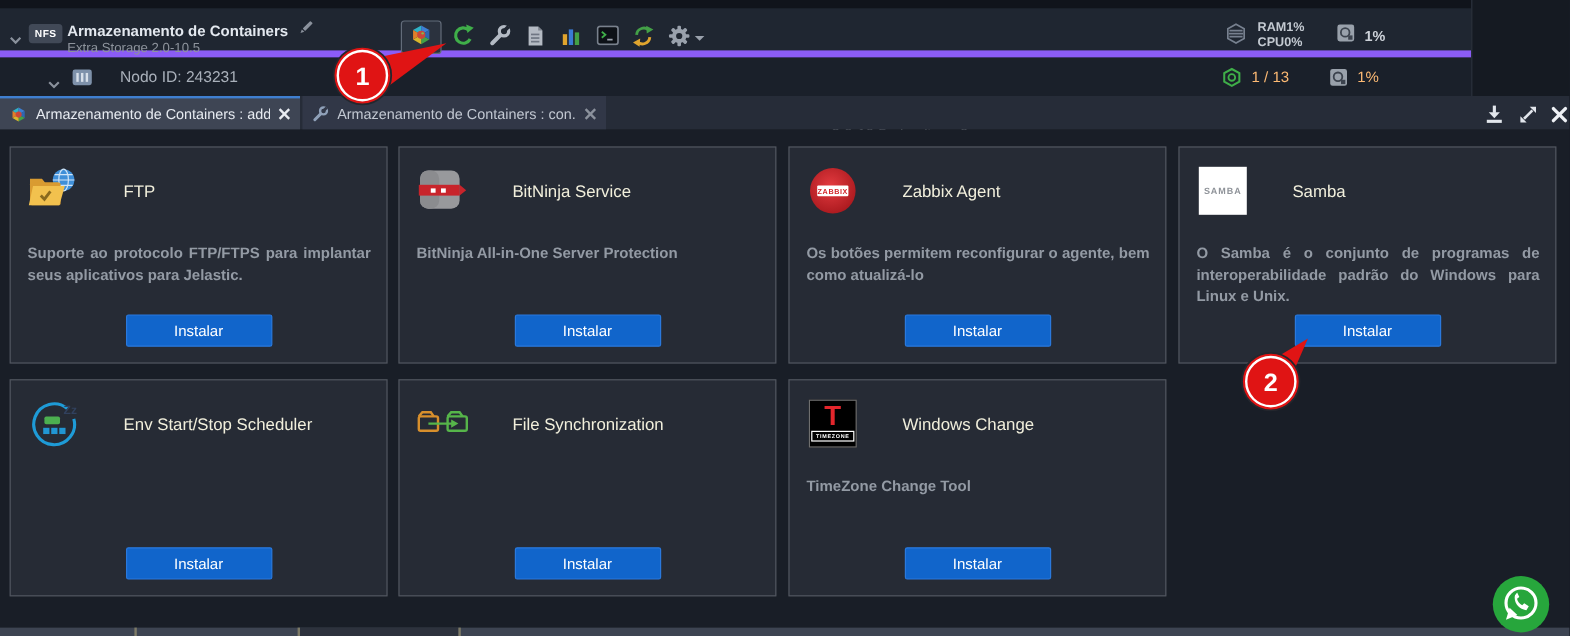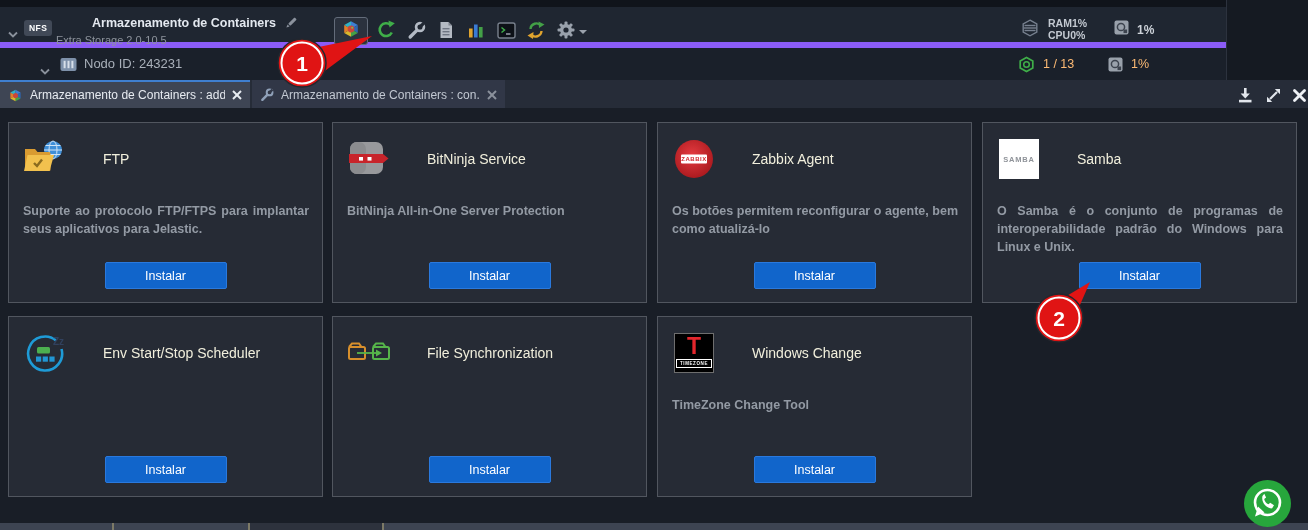--- a/index.html
+++ b/index.html
@@ -83,21 +83,21 @@
 
 <div class="abs top-strip"></div>
 
 <div class="abs env-row">
   <span class="abs" style="left:8px;top:17px;">
     <svg width="10" height="7" viewBox="0 0 10 7">
         <polyline points="1,1.5 5,5.5 9,1.5" fill="none" stroke="#8a919c" stroke-width="1.8"></polyline>
       </svg>
   </span>
   <span class="abs nfs-badge" style="left:24px;top:13px;">NFS</span>
-  <div class="abs" style="left:56px;top:9px;display:flex;gap:8px;margin-left:36px;">
+  <div class="abs" style="left:56px;top:9px;display:flex;align-items:center;gap:8px;">
     <span class="env-title">Armazenamento de Containers</span>
     <span>
       <svg width="14" height="14" viewBox="0 0 14 14">
           <g transform="rotate(45 7 7)" fill="#8a919c">
             <rect x="5.6" y="0.5" width="2.9" height="9" rx="0.6"></rect>
             <polygon points="5.6,10.5 8.5,10.5 7,13.5"></polygon>
           </g>
         </svg>
     </span>
   </div>
@@ -212,21 +212,21 @@
       </svg>
   </span>
   <span class="abs" style="left:60px;top:9px;">
     <svg width="17" height="15" viewBox="0 0 17 15">
         <rect x="0.5" y="1" width="16" height="13" rx="2" fill="#7e91aa"></rect>
         <rect x="3.6" y="3.8" width="2" height="7.4" fill="#d7dfe9"></rect>
         <rect x="7.5" y="3.8" width="2" height="7.4" fill="#d7dfe9"></rect>
         <rect x="11.4" y="3.8" width="2" height="7.4" fill="#d7dfe9"></rect>
       </svg>
   </span>
-  <span class="abs node-label" style="left:84px;top:8px;">Nodo ID: 243231</span>
+  <span class="abs node-label" style="left:100px;top:8px;">Nodo ID: 243231</span>
   <span class="abs node-version">2.0-10.5-almalinux-9</span>
   <span class="abs" style="left:1018px;top:8px;">
     <svg width="17" height="17" viewBox="0 0 17 17">
         <path d="M8.5 1.5 L14.8 5 V12 L8.5 15.5 L2.2 12 V5 Z" fill="none" stroke="#3fae49" stroke-width="1.7"></path>
         <circle cx="8.5" cy="8.5" r="2.8" fill="none" stroke="#3fae49" stroke-width="1.5"></circle>
       </svg>
   </span>
   <span class="abs node-count" style="left:1043px;top:9px;">1 / 13</span>
   <span class="abs" style="left:1108px;top:9px;">
     <svg width="15" height="15" viewBox="0 0 15 15">

